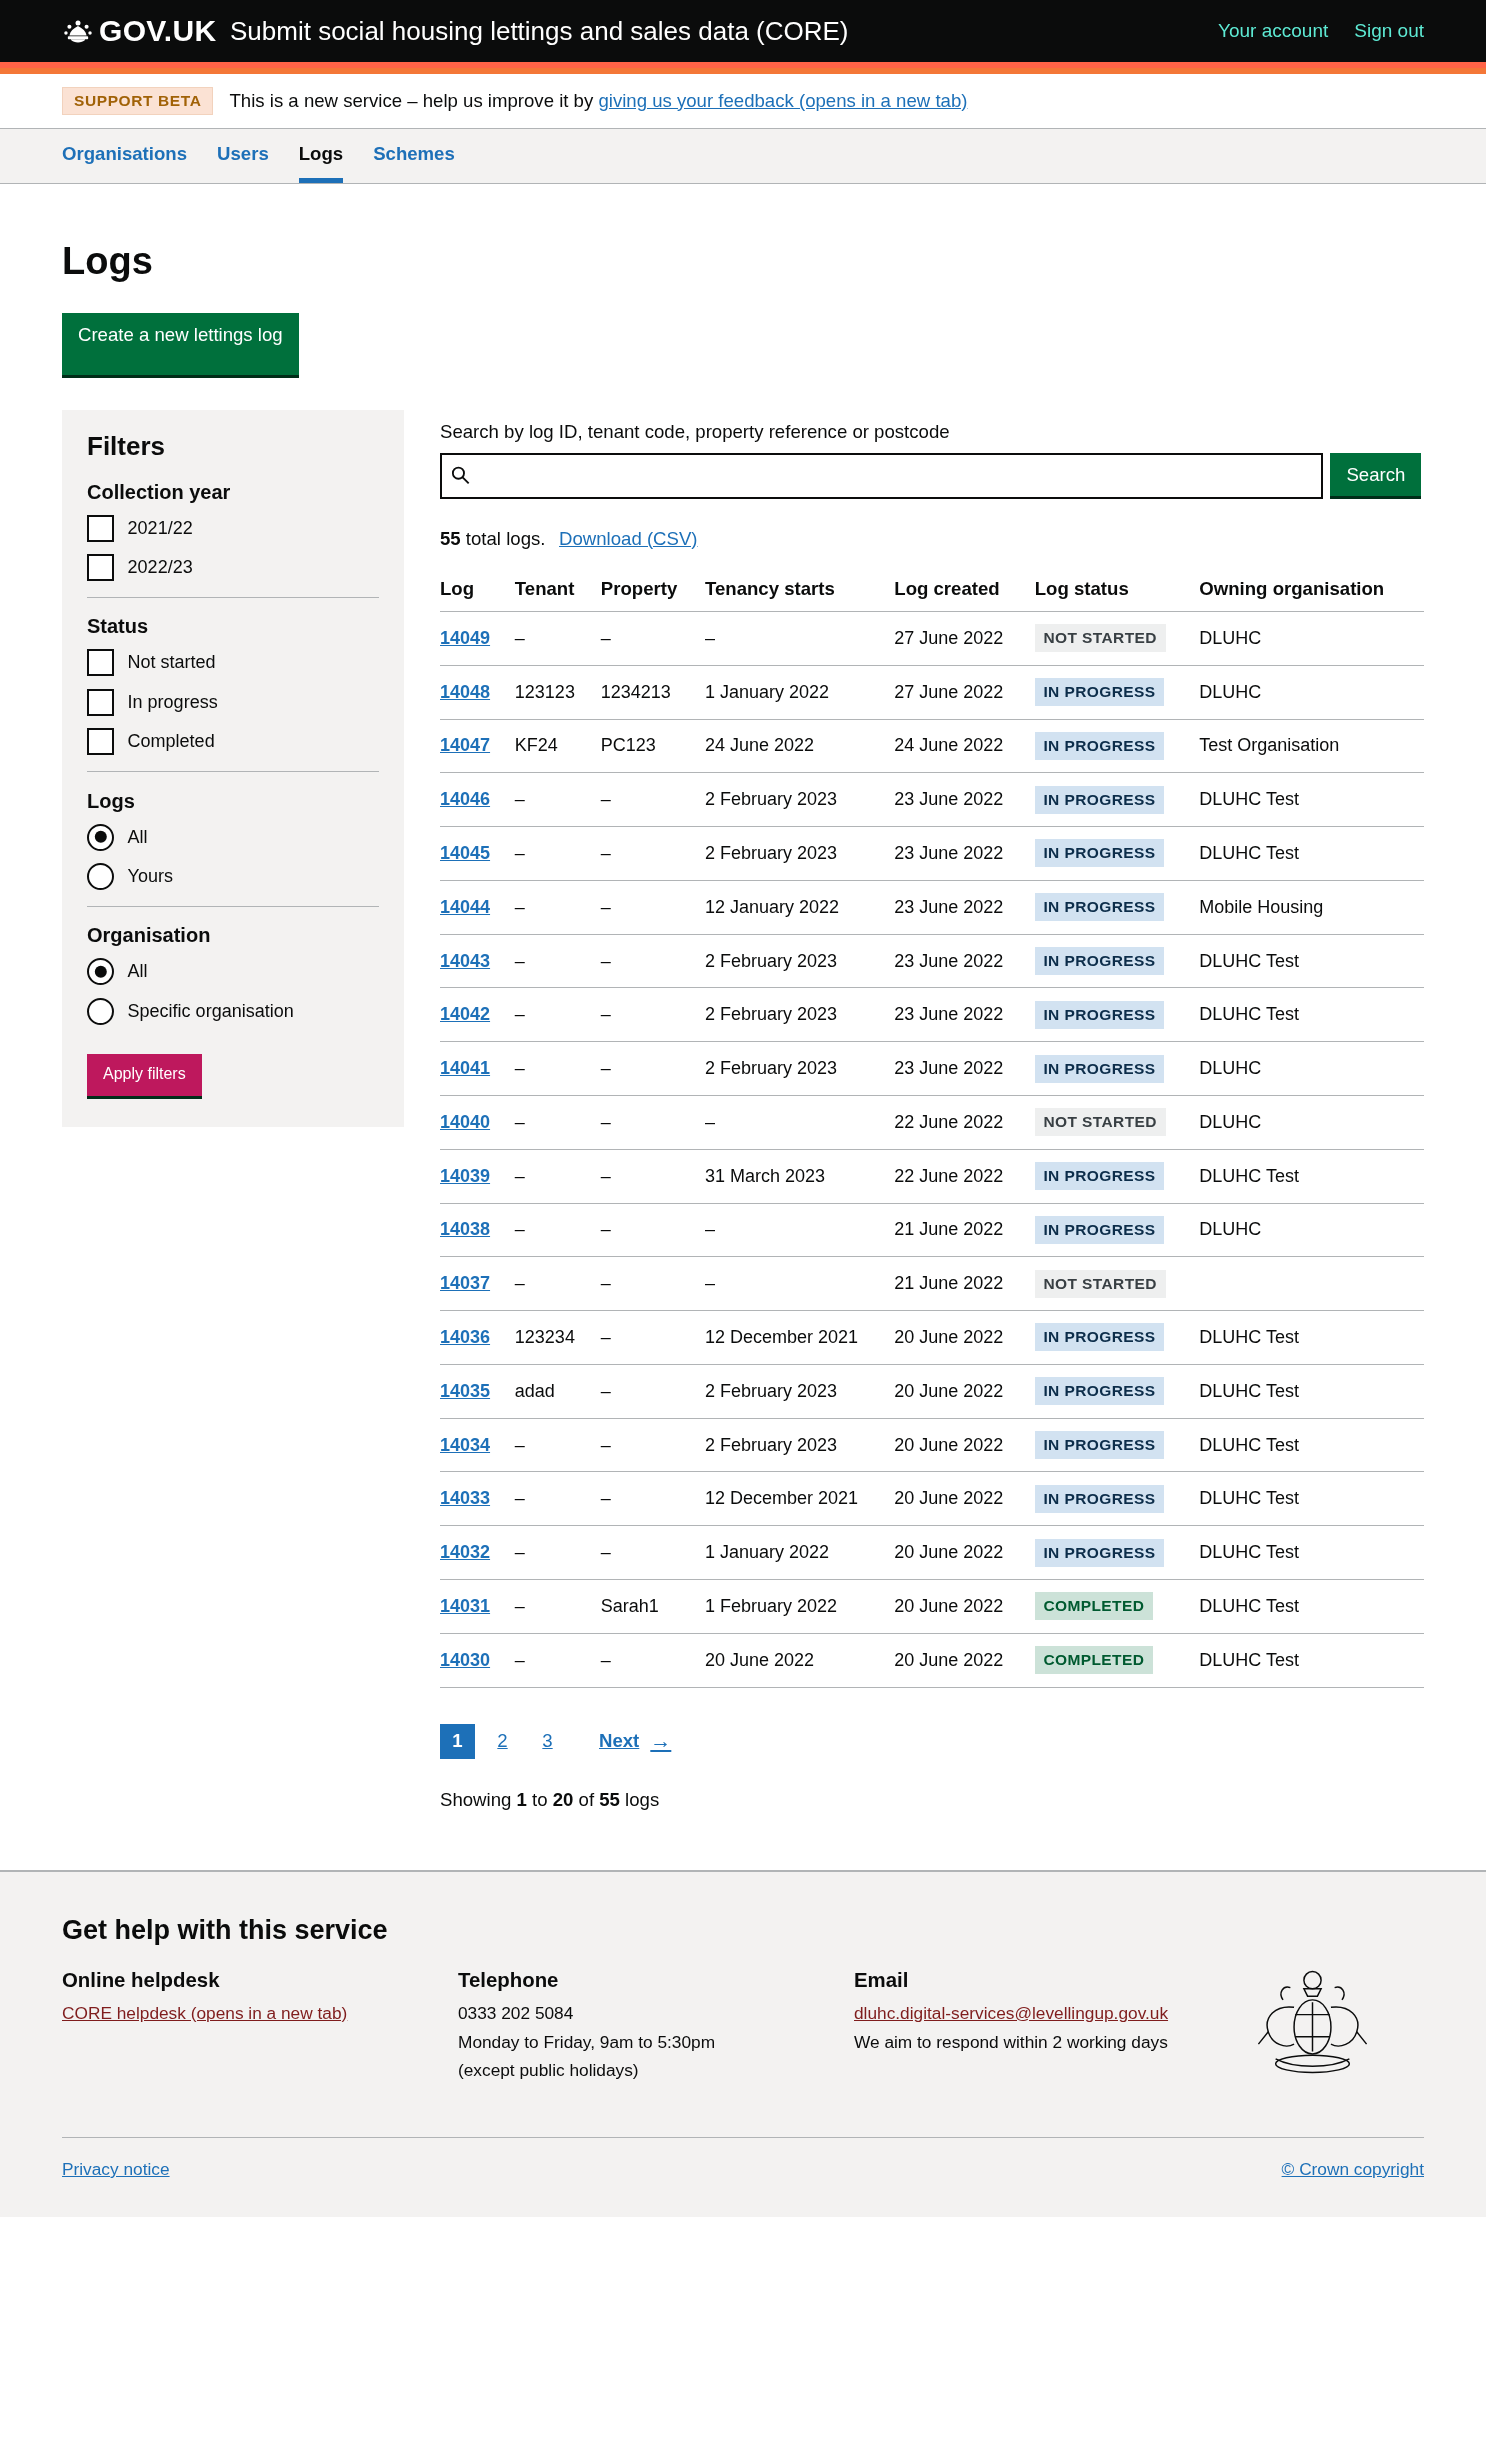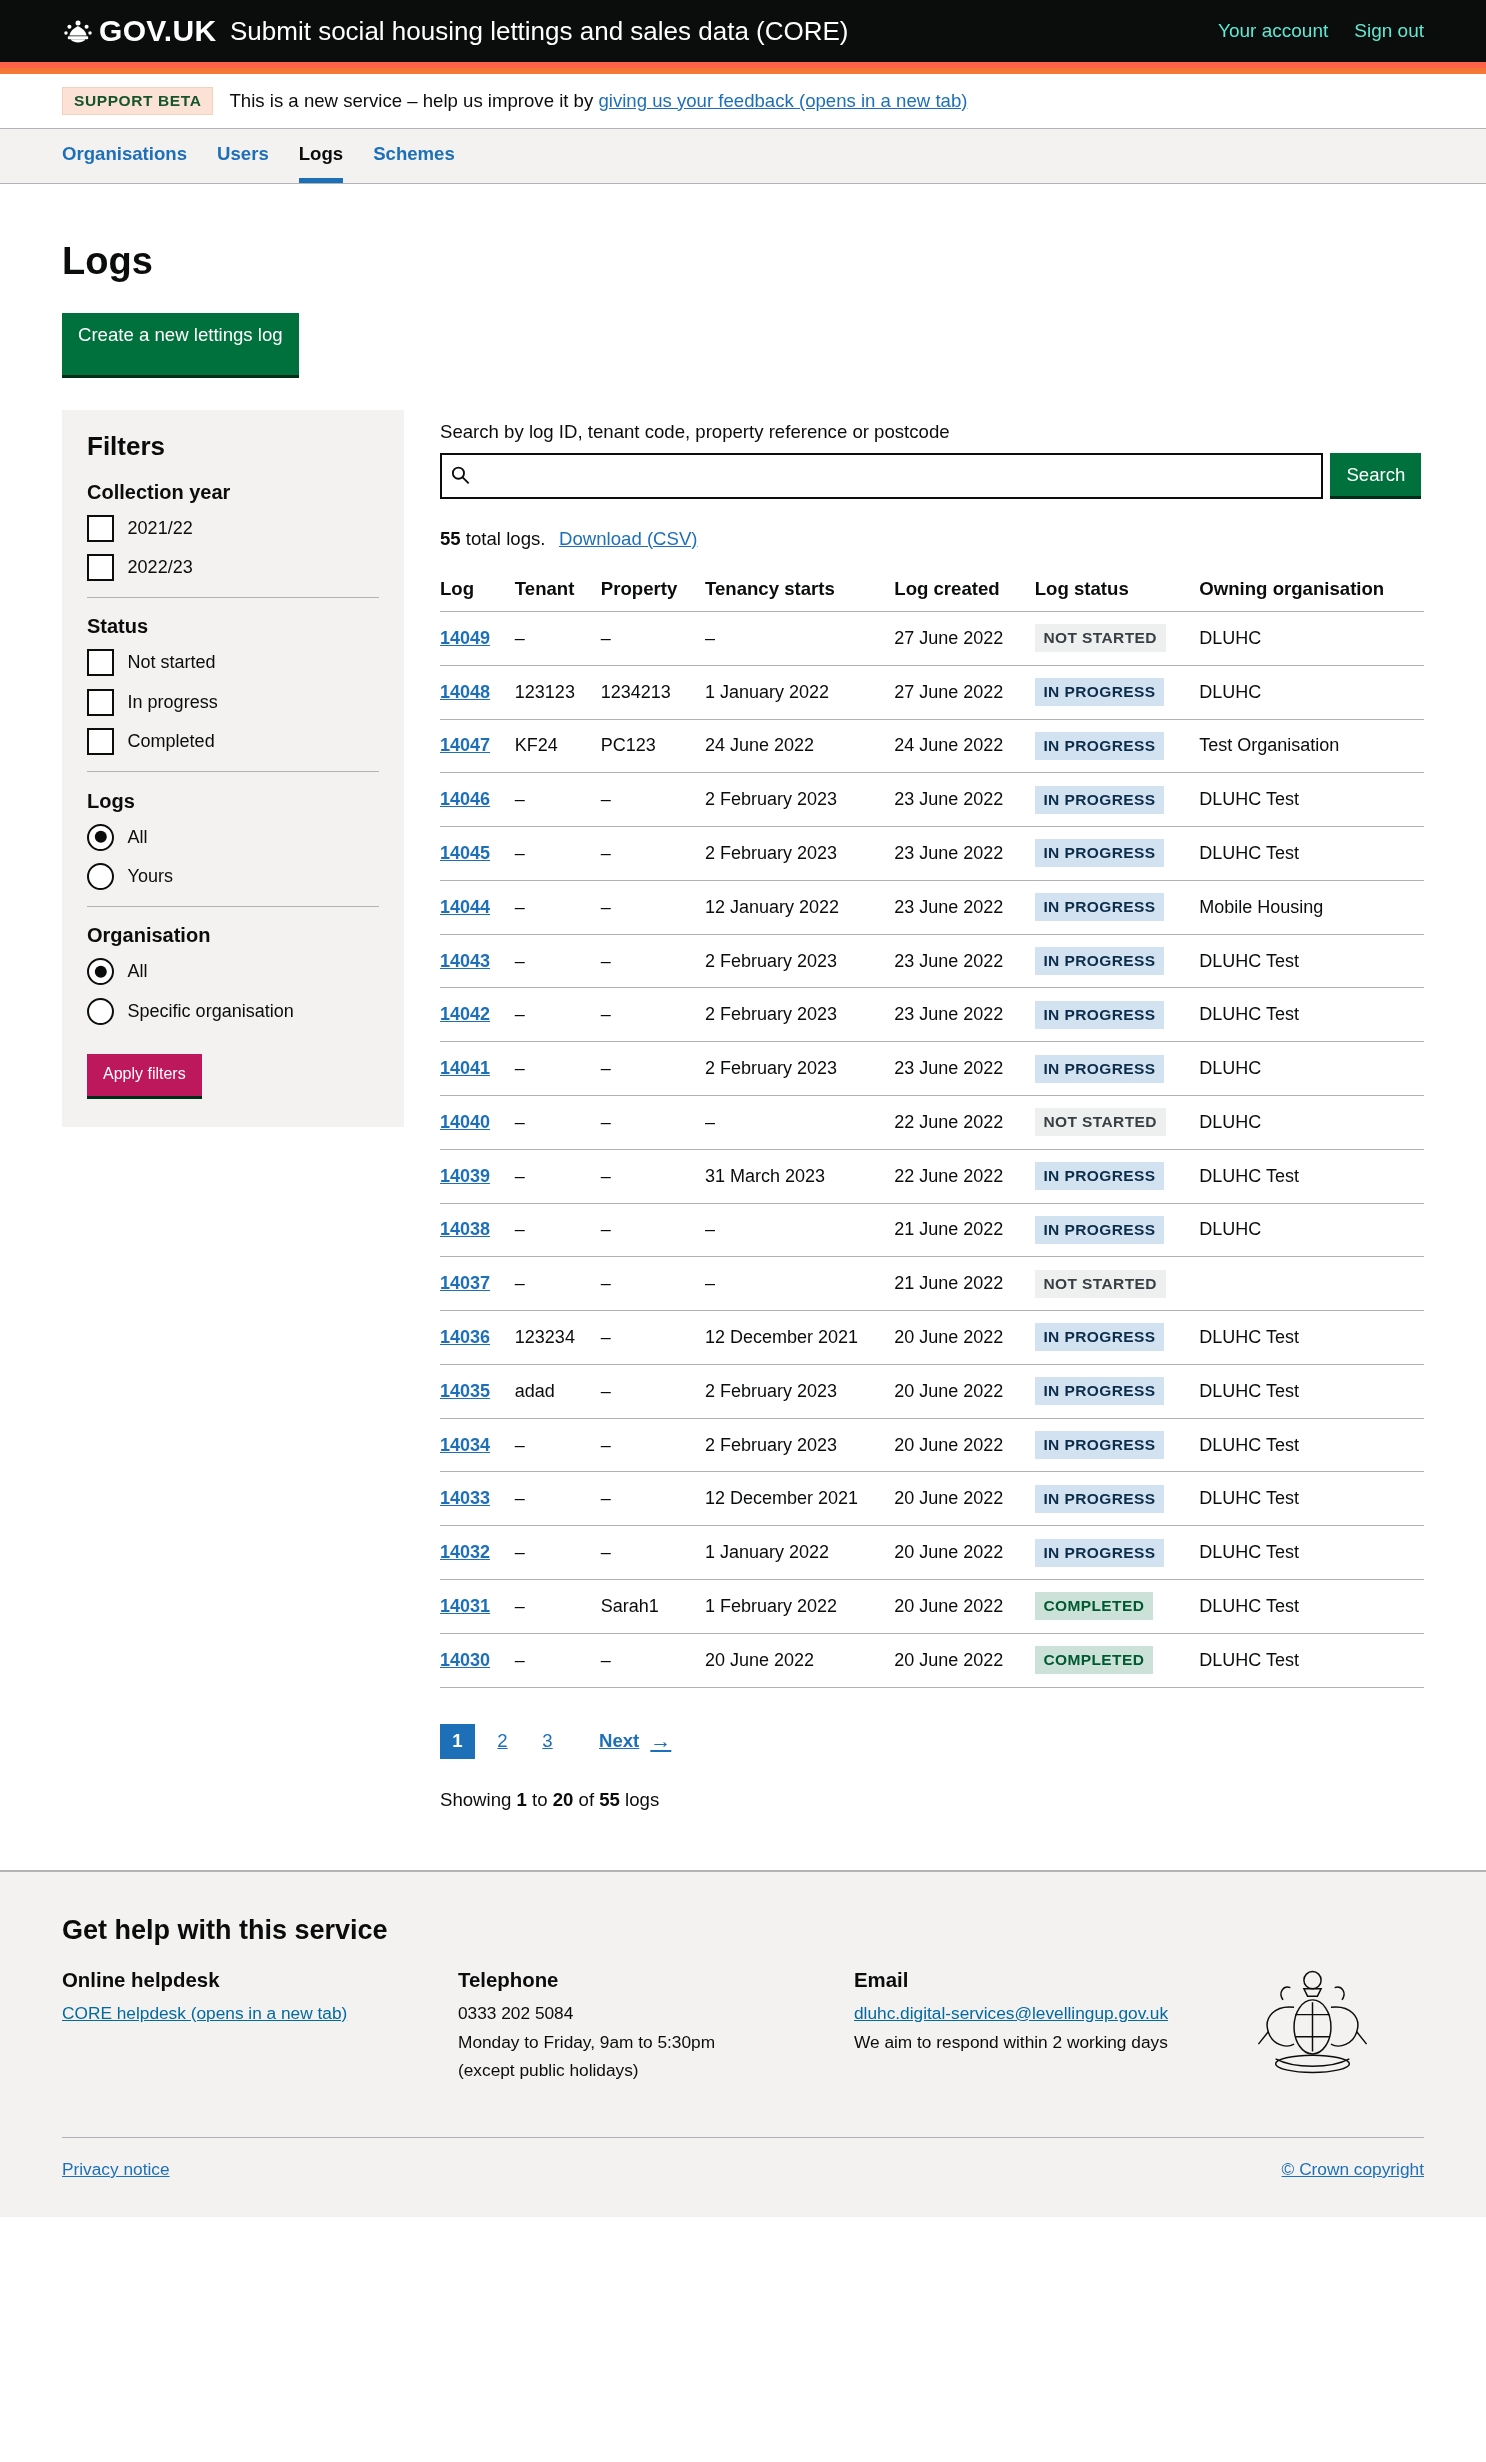--- a/index.html
+++ b/index.html
@@ -60,21 +60,21 @@
   
   .phase-banner {
     border-bottom: 0.6px solid #b1b4b6;
     padding: 13.6px 62px;
     display: flex;
     align-items: center;
     background: #ffffff;
   }
   .phase-tag {
     background: #fbe2d4;
-    color: #14532d;
+    color: #a16207;
     border: 0.6px solid #f2d2bd;
     font-size: 15.5px;
     font-weight: 700;
     letter-spacing: 0.6px;
     padding: 3.7px 11px;
     margin-right: 16px;
     white-space: nowrap;
   }
   .phase-text { font-size: 18.6px; color: #0b0c0c; }
   .phase-text a { color: #1d70b8; text-decoration: underline; }
@@ -347,21 +347,21 @@
   .footer-col h3 {
     font-size: 20.4px;
     font-weight: 700;
     margin: 0 0 8.7px 0;
   }
   .footer-col p, .footer-col a {
     font-size: 17.3px;
     margin: 0 0 3.7px 0;
     line-height: 1.45;
   }
-  .footer-col a { color: #0369a1; text-decoration: underline; display: inline-block;}
+  .footer-col a { color: #7f1d1d; text-decoration: underline; display: inline-block;}
   .crest {
     position: absolute;
     right: 37px;
     top: -6.2px;
   }
   .footer-bottom {
     margin-top: 50px;
     border-top: 0.6px solid #b1b4b6;
     padding-top: 21px;
     display: flex;

